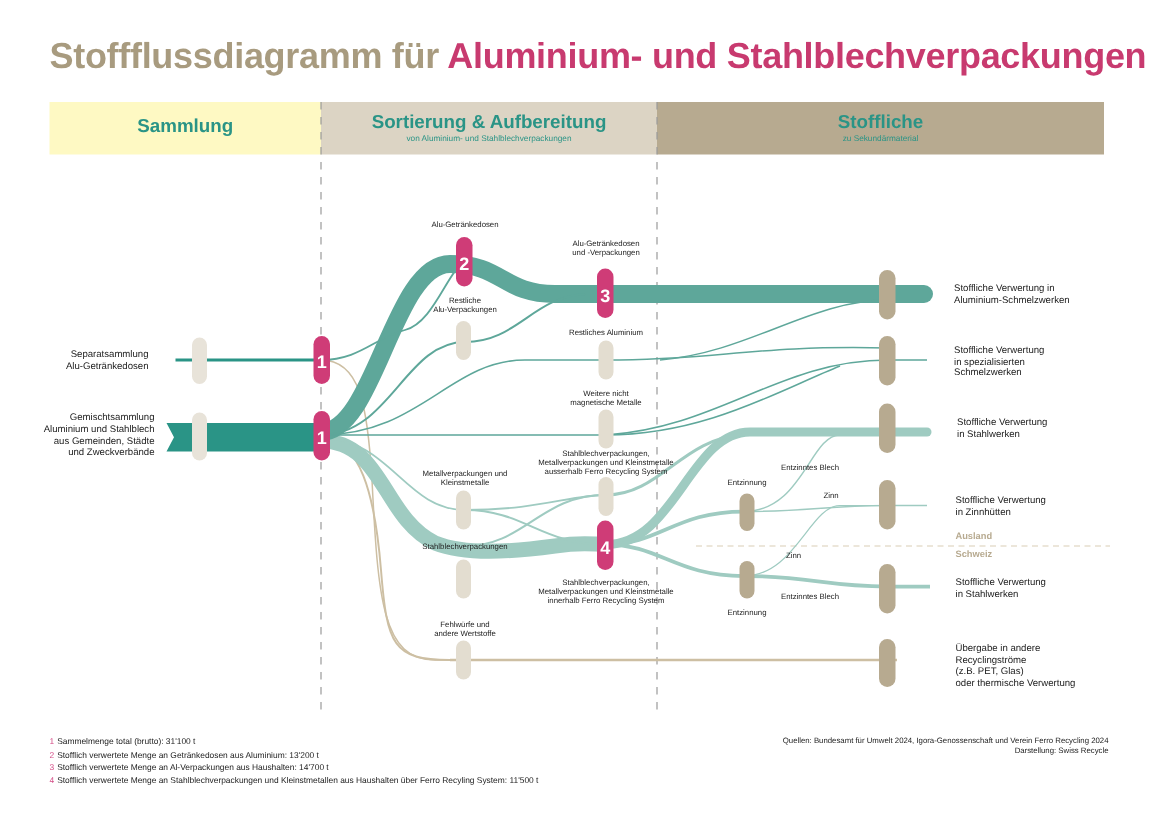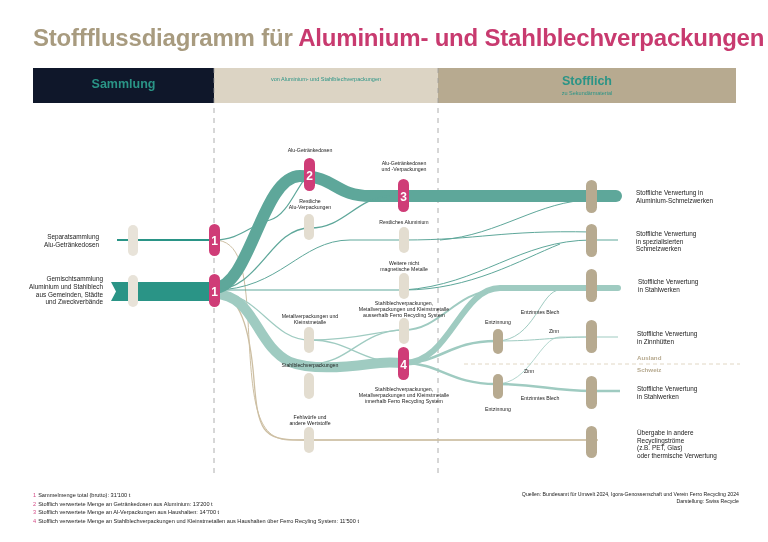--- a/index.html
+++ b/index.html
@@ -3,21 +3,21 @@
 <meta charset="utf-8">
 <style>
   html,body{margin:0;padding:0;background:#ffffff;}
   body{width:768px;height:542px;position:relative;overflow:hidden;font-family:"Liberation Sans",sans-serif;color:#222;}
   .title{position:absolute;left:33px;top:24px;font-size:24px;font-weight:bold;letter-spacing:-0.2px;white-space:nowrap;}
   .title .t1{color:#a89b7f;}
   .title .t2{color:#c83a6f;}
   .band{position:absolute;top:68px;height:35px;text-align:center;box-sizing:border-box;padding-top:6px;}
   .band .h{color:#2a9486;font-weight:bold;font-size:12.5px;display:block;}
   .band .s{color:#2a9486;font-size:5.5px;display:block;margin-top:2px;}
-  #band1{left:33px;width:181px;background:#0f172a;padding-top:9px;}
+  #band1{left:33px;width:181px;background:#fef9c3;padding-top:9px;}
   #band2{left:214px;width:224px;background:#dcd4c4;}
   #band3{left:438px;width:298px;background:#b7aa90;}
   svg{position:absolute;left:0;top:0;}
   .lbl{position:absolute;font-size:5.2px;line-height:6.2px;text-align:center;color:#222;white-space:nowrap;}
   .lbl-l{position:absolute;font-size:6.4px;line-height:7.8px;text-align:right;color:#222;white-space:nowrap;}
   .lbl-r{position:absolute;font-size:6.4px;line-height:7.6px;text-align:left;color:#222;white-space:nowrap;}
   .region{position:absolute;font-size:6.2px;color:#b7aa90;font-weight:bold;}
   .notes{position:absolute;left:33px;top:491px;font-size:5.6px;line-height:8.6px;color:#222;}
   .notes .n{color:#d44b86;margin-right:2px;}
   .sources{position:absolute;right:29px;top:491px;font-size:5.2px;line-height:7.2px;text-align:right;color:#222;}
@@ -28,24 +28,25 @@
 
 <div class="title">
   <span class="t1">Stoffflussdiagramm für</span>
   <span class="t2">Aluminium- und Stahlblechverpackungen</span>
 </div>
 
 <div class="band" id="band1">
   <span class="h">Sammlung</span>
 </div>
 <div class="band" id="band2">
+  <span class="h">Sortierung &amp; Aufbereitung</span>
   <span class="s">von Aluminium- und Stahlblechverpackungen</span>
 </div>
 <div class="band" id="band3">
-  <span class="h">Stofflich</span>
+  <span class="h">Stoffliche</span>
   <span class="s">zu Sekundärmaterial</span>
 </div>
 
 <svg width="768" height="542" viewBox="0 0 768 542">
 
   <line x1="214" y1="68" x2="214" y2="478" stroke="#9a9a9a" stroke-width="0.8" stroke-dasharray="5,5"></line>
   <line x1="438" y1="68" x2="438" y2="478" stroke="#9a9a9a" stroke-width="0.8" stroke-dasharray="5,5"></line>
 
   <line x1="464" y1="364" x2="740" y2="364" stroke="#d9cdb5" stroke-width="0.8" stroke-dasharray="4,3"></line>
 

